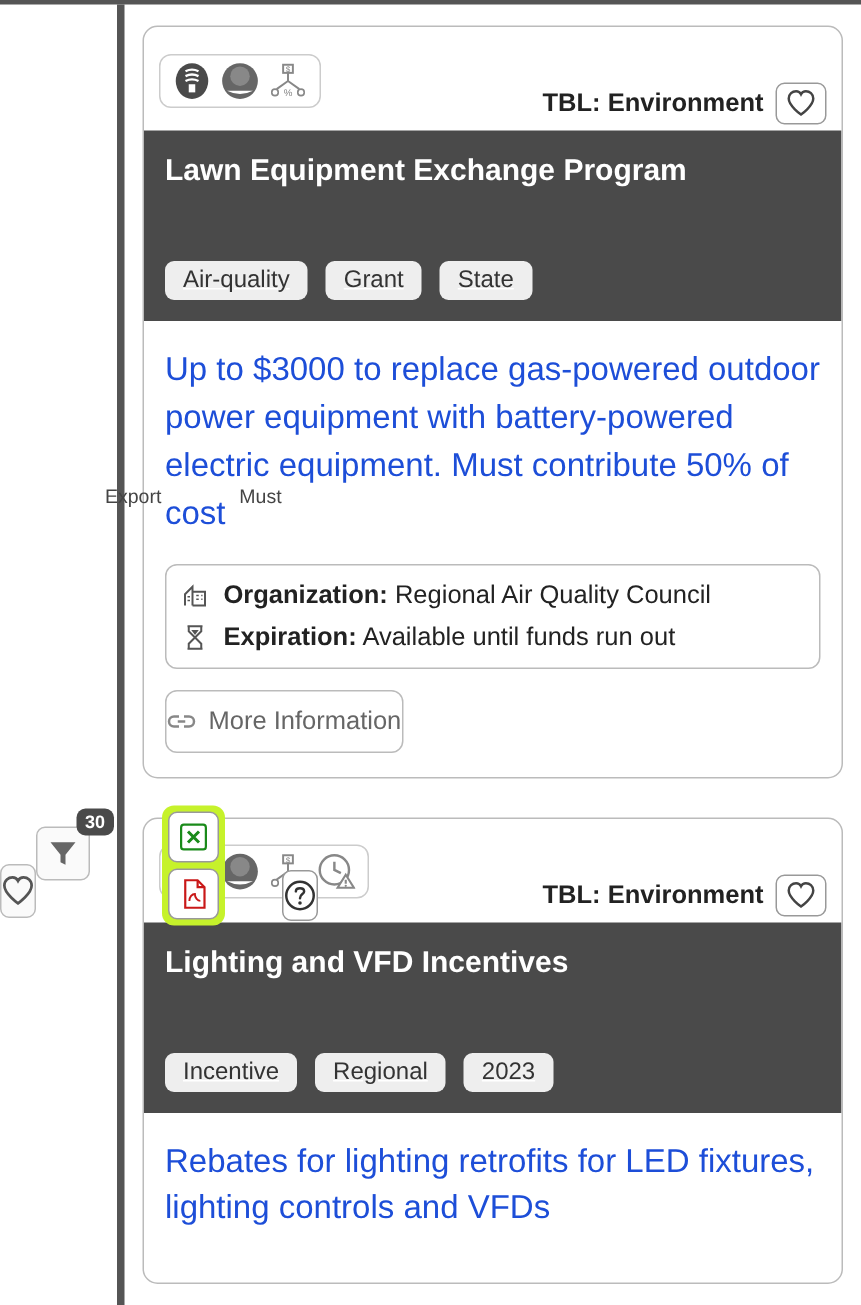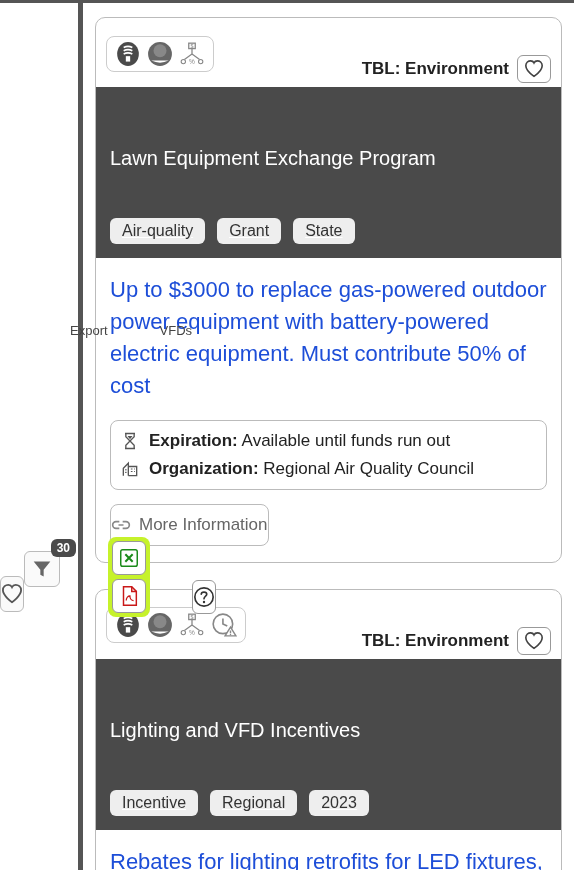--- a/index.html
+++ b/index.html
@@ -137,23 +137,22 @@
     display: flex; align-items: center; justify-content: center;
     cursor: pointer;
   }
   .card-dark {
     background: #4a4a4a;
     color: #fff;
     padding: 16px 14px 14px 14px;
   }
   .card-title {
     font-size: 20px;
-    font-weight: 400;
+    font-weight: 700;
     margin-bottom: 48px;
-    margin-top: 44px;
   }
   .tag-row {
     display: flex; flex-wrap: wrap; gap: 12px; text-decoration: underline;
   }
   .tag {
     background: #eee;
     color: #333;
     border-radius: 6px;
     padding: 4px 12px;
     font-size: 16px;
@@ -229,21 +228,21 @@
       </div>
       <div class="export-btn">
         <svg width="22" height="22" viewBox="0 0 24 24">
           <path d="M6 2 L15 2 L20 7 L20 22 L6 22 Z" fill="none" stroke="#c91818" stroke-width="1.6"></path>
           <path d="M15 2 L15 7 L20 7" fill="none" stroke="#c91818" stroke-width="1.6"></path>
           <path d="M9 17 C9 14 11 12 13 12 C13 15 15 17 17 17" fill="none" stroke="#c91818" stroke-width="1.4"></path>
         </svg>
       </div>
     </div>
 
-    <div class="section-label">VFDs</div>
+    <div class="section-label">Must</div>
     <div class="help-btn">
       <svg width="22" height="22" viewBox="0 0 24 24">
         <circle cx="12" cy="12" r="10" fill="none" stroke="#333" stroke-width="1.8"></circle>
         <path d="M9 9 C9 6 15 6 15 9 C15 11 12 11 12 14" fill="none" stroke="#333" stroke-width="1.8" stroke-linecap="round"></path>
         <circle cx="12" cy="17.5" r="1.3" fill="#333"></circle>
       </svg>
     </div>
   </div>
 
   <div class="divider"></div>
@@ -291,38 +290,38 @@
         <div class="card-title">Lawn Equipment Exchange Program</div>
         <div class="tag-row">
           <span class="tag">Air-quality</span>
           <span class="tag">Grant</span>
           <span class="tag">State</span>
         </div>
       </div>
       <div class="card-body">
         <div class="card-desc">Up to $3000 to replace gas-powered outdoor power equipment with battery-powered electric equipment. Must contribute 50% of cost</div>
         <div class="info-box">
+          <div class="info-row">
+            <span class="info-icon">
+              <svg width="20" height="20" viewBox="0 0 24 24">
+                  <path d="M4 20 L4 11 L10 5 L10 20 M10 20 L20 20 L20 9 L10 9" fill="none" stroke="#555" stroke-width="1.6"></path>
+                  <path d="M6 13 L8 13 M6 16 L8 16 M13 12 L15 12 M13 15 L15 15 M17 12 L18 12 M17 15 L18 15" stroke="#555" stroke-width="1.2"></path>
+                </svg>
+            </span>
+            <span><b>Organization:</b> <span>Regional Air Quality Council</span></span>
+          </div>
           <div class="info-row">
             <span class="info-icon">
               <svg width="20" height="20" viewBox="0 0 24 24">
                   <path d="M6 3 L18 3 M6 21 L18 21 M7 3 L7 7 L12 12 L7 17 L7 21 M17 3 L17 7 L12 12 L17 17 L17 21" fill="none" stroke="#555" stroke-width="1.6"></path>
                   <path d="M9 6 L15 6 L12 10 Z" fill="#555"></path>
                 </svg>
             </span>
             <span><b>Expiration:</b> <span>Available until funds run out</span></span>
           </div>
-          <div class="info-row">
-            <span class="info-icon">
-              <svg width="20" height="20" viewBox="0 0 24 24">
-                  <path d="M4 20 L4 11 L10 5 L10 20 M10 20 L20 20 L20 9 L10 9" fill="none" stroke="#555" stroke-width="1.6"></path>
-                  <path d="M6 13 L8 13 M6 16 L8 16 M13 12 L15 12 M13 15 L15 15 M17 12 L18 12 M17 15 L18 15" stroke="#555" stroke-width="1.2"></path>
-                </svg>
-            </span>
-            <span><b>Organization:</b> <span>Regional Air Quality Council</span></span>
-          </div>
         </div>
         <div class="more-btn">
           <svg width="20" height="14" viewBox="0 0 24 14">
             <path d="M9 7 L15 7" stroke="#888" stroke-width="2"></path>
             <path d="M10 3 L6 3 A4 4 0 0 0 6 11 L10 11 M14 3 L18 3 A4 4 0 0 1 18 11 L14 11" fill="none" stroke="#888" stroke-width="2"></path>
           </svg>
           <span>More Information</span>
         </div>
       </div>
     </div>

